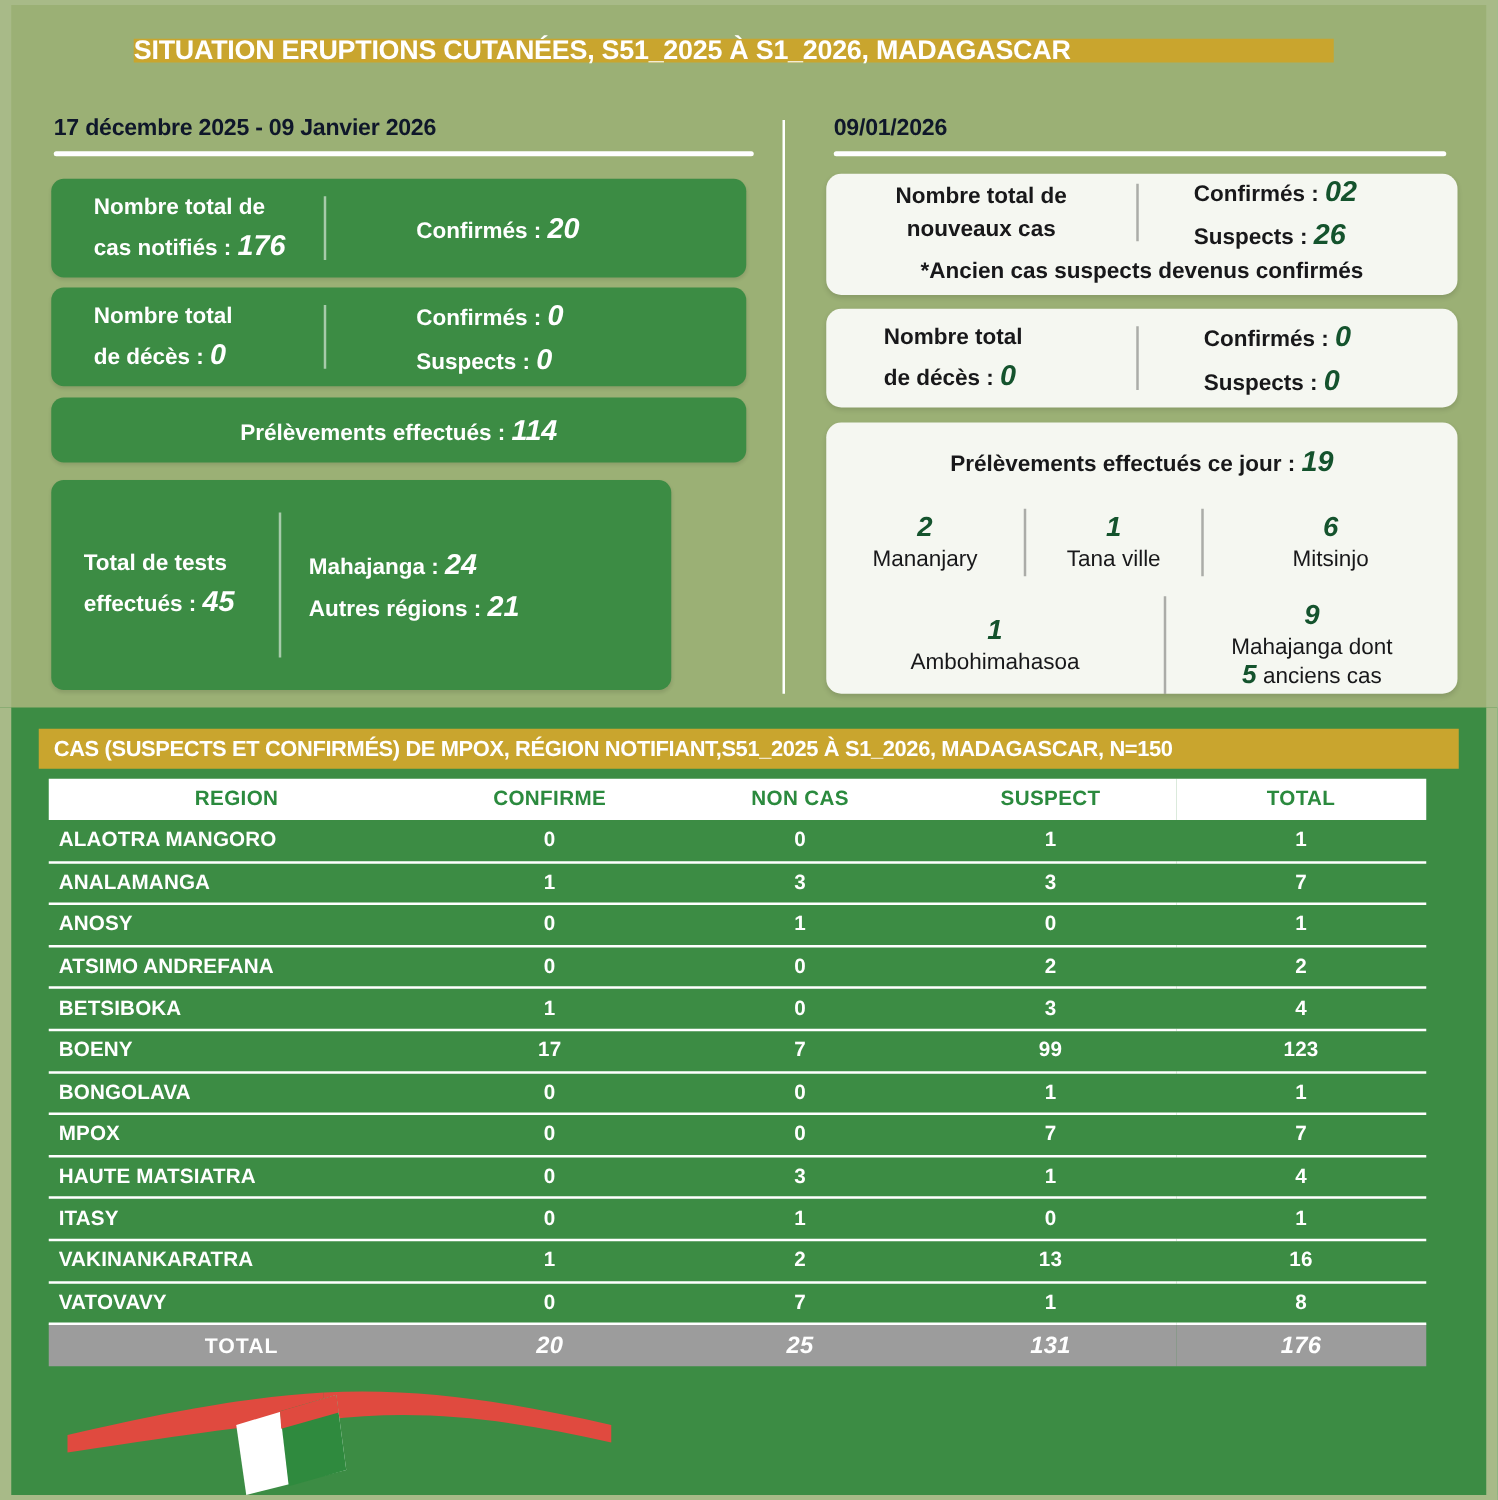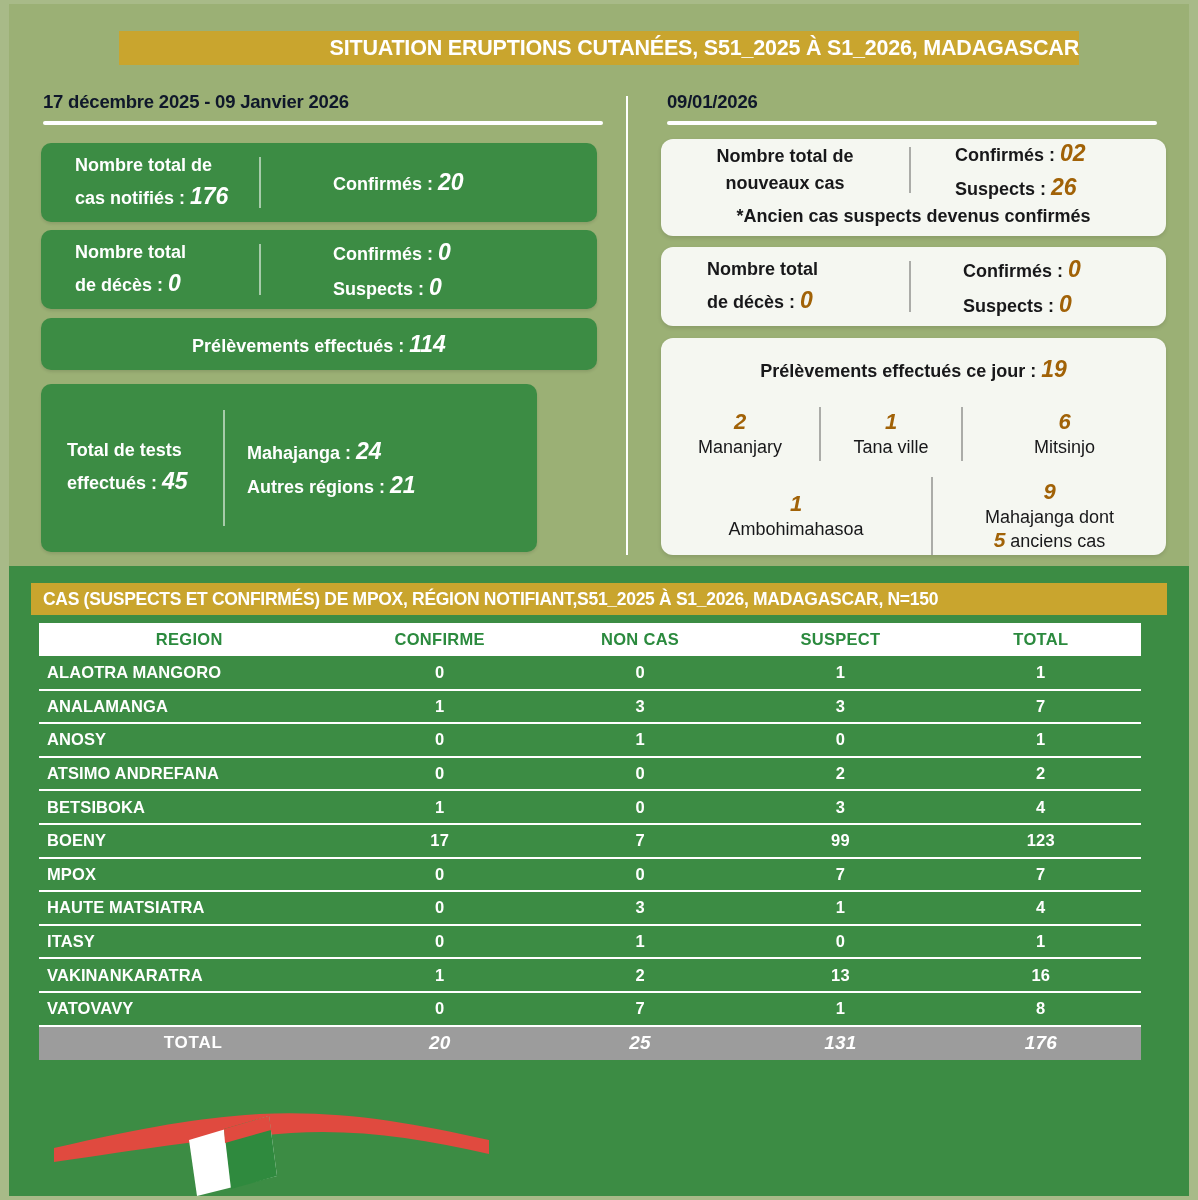--- a/index.html
+++ b/index.html
@@ -25,28 +25,28 @@
     width: 1198px;
     height: 566px;
     background: #9bb075;
     border-left: 9px solid #a8ba88;
     border-top: 4px solid #a8ba88;
     border-right: 9px solid #a8ba88;
   }
 
   .title-banner {
     position: absolute;
-    left: 110px;
+    left: 98px;
     top: 27px;
     width: 960px;
-    height: 34px;
+    height: 19px;
     background: #c9a52e;
     display: flex;
     align-items: center;
-    justify-content: flex-end;
+    justify-content: flex-start;
   }
   .title-banner span {
     color: #ffffff;
     font-size: 21.5px;
     font-weight: bold;
     letter-spacing: -0.2px;
     white-space: nowrap;
   }
 
   
@@ -116,21 +116,21 @@
 
   
   .wcard {
     position: absolute;
     background: #f5f7f1;
     border-radius: 12px;
     box-shadow: 0 2px 4px rgba(0,0,0,0.12);
     color: #18181a;
   }
   .wcard .lbl { color: #18181a; }
-  .wcard .num, .wcard .num-sm { color: #a16207; }
+  .wcard .num, .wcard .num-sm { color: #14532d; }
 
   .w-row {
     display: flex;
     align-items: center;
   }
   .w-div {
     width: 2px;
     background: rgba(0,0,0,0.30);
     align-self: stretch;
   }
@@ -443,20 +443,27 @@
           <td>4</td>
         </tr>
         <tr>
           <td class="region">BOENY</td>
           <td>17</td>
           <td>7</td>
           <td>99</td>
           <td>123</td>
         </tr>
         <tr>
+          <td class="region">BONGOLAVA</td>
+          <td>0</td>
+          <td>0</td>
+          <td>1</td>
+          <td>1</td>
+        </tr>
+        <tr>
           <td class="region">MPOX</td>
           <td>0</td>
           <td>0</td>
           <td>7</td>
           <td>7</td>
         </tr>
         <tr>
           <td class="region">HAUTE MATSIATRA</td>
           <td>0</td>
           <td>3</td>

